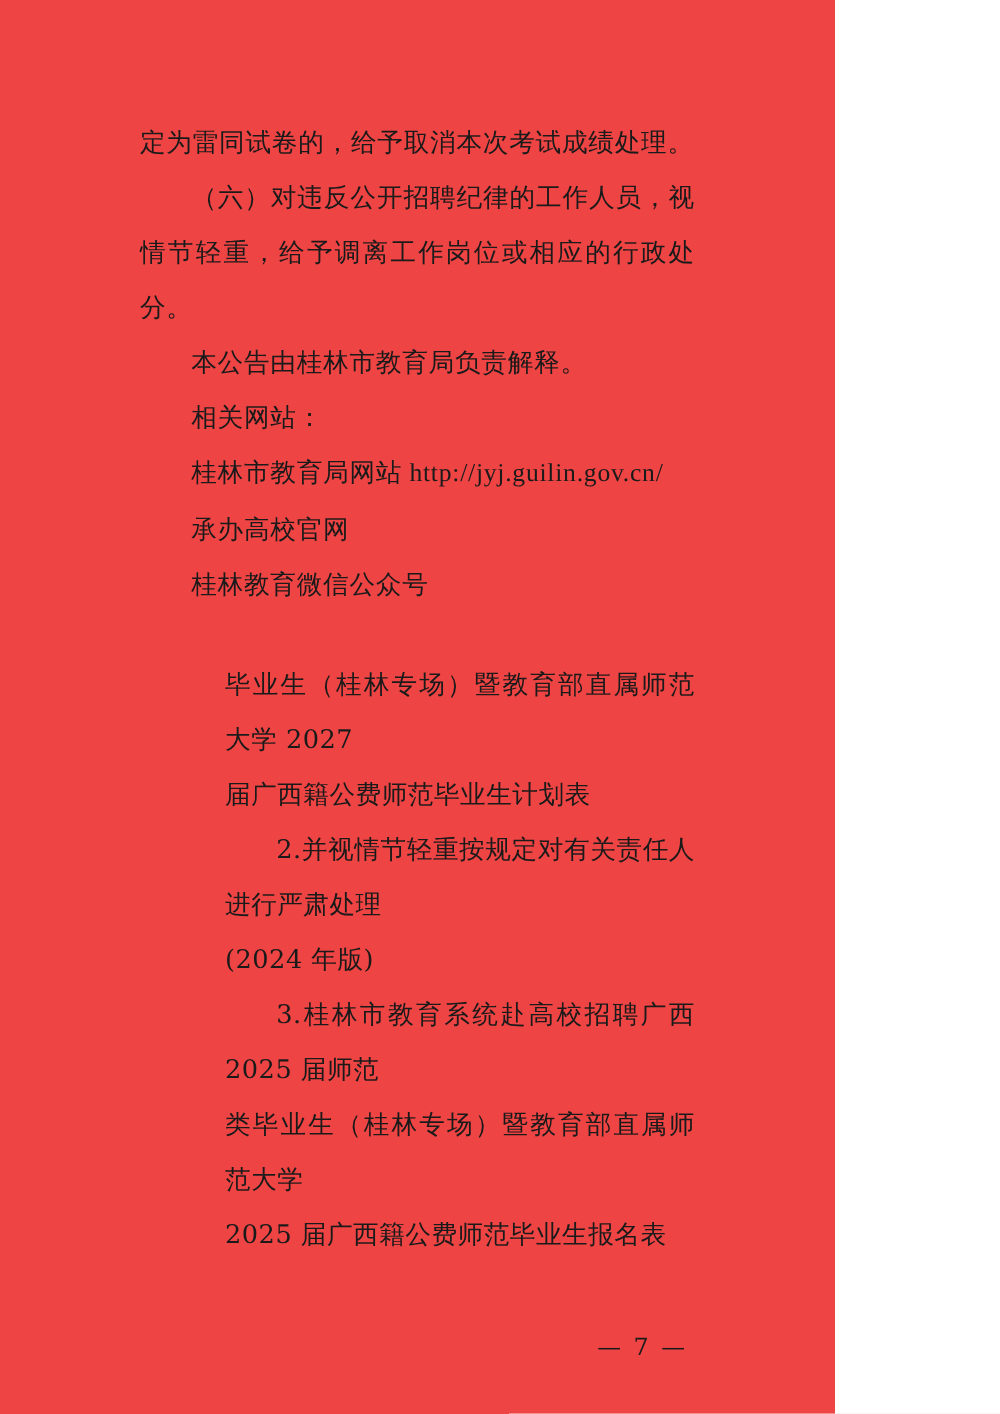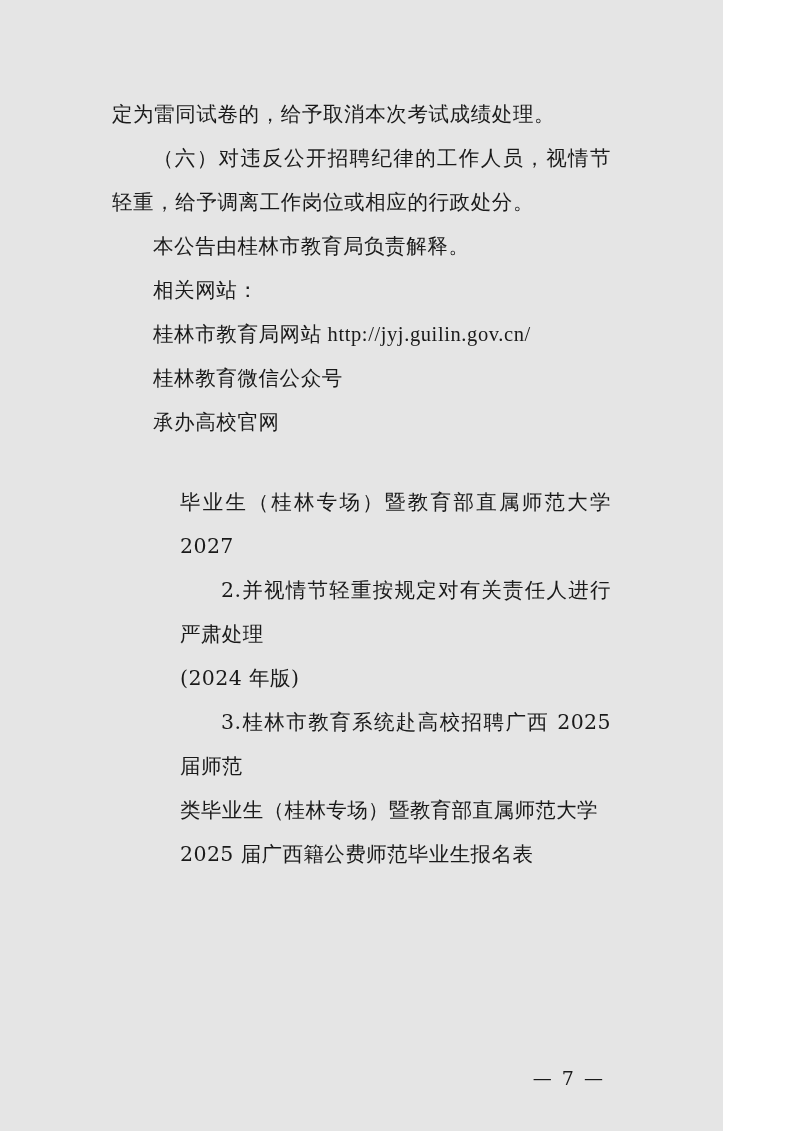--- a/index.html
+++ b/index.html
@@ -10,23 +10,23 @@
   body {
     width: 800px;
     height: 1131px;
     font-family: "DejaVu Serif", "Liberation Serif", serif;
     color: #1a1a1a;
     position: relative;
     overflow: hidden;
   }
   .page {
     position: relative;
-    width: 723px;
+    width: 668px;
     height: 1131px;
-    background: #e5e5e5;
+    background: #ef4444;
     box-sizing: border-box;
     padding: 92px 112px 60px 112px;
   }
   .doc-body {
     font-size: 20.5px;
     line-height: 44px;
     letter-spacing: 0.6px;
     text-align: justify;
     text-justify: inter-ideograph;
   }
@@ -99,30 +99,31 @@
 
 
     <p class="para indent">本公告由桂林市教育局负责解释。</p>
 
     <p class="para indent">相关网站：</p>
 
     <div class="links-block">
 
       <p class="link-line"><span>桂林市教育局网站</span><span class="lat"> </span><span class="lat">http://jyj.guilin.gov.cn/</span></p>
 
+      <p class="link-line"><span>承办高校官网</span></p>
+
       <p class="link-line"><span>桂林教育微信公众号</span></p>
-
-      <p class="link-line"><span>承办高校官网</span></p>
     </div>
 
     <div class="spacer-mid"></div>
 
     <div class="attach-block">
 
       <p class="attach-item cont">毕业生（桂林专场）暨教育部直属师范大学 2027</p>
+      <p class="attach-item cont">届广西籍公费师范毕业生计划表</p>
 
       <p class="attach-item"><span>2.</span><span>并视情节轻重按规定对有关责任人进行严肃处理</span></p>
       <p class="attach-item cont">(2024 年版)</p>
 
       <p class="attach-item"><span>3.</span><span>桂林市教育系统赴高校招聘广西 2025 届师范</span></p>
       <p class="attach-item cont">类毕业生（桂林专场）暨教育部直属师范大学</p>
       <p class="attach-item cont">2025 届广西籍公费师范毕业生报名表</p>
 
     </div>
 

